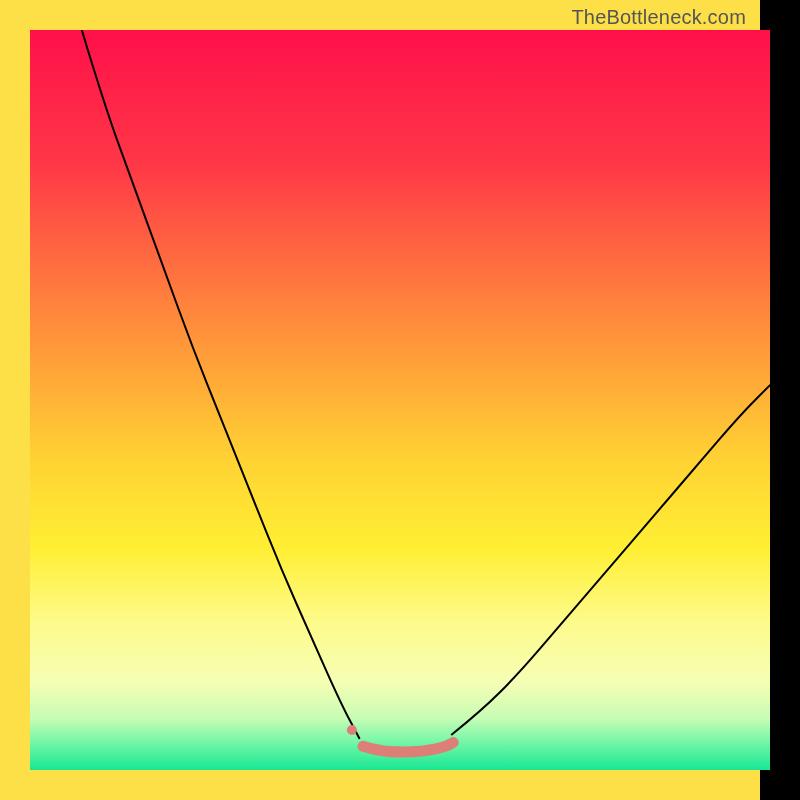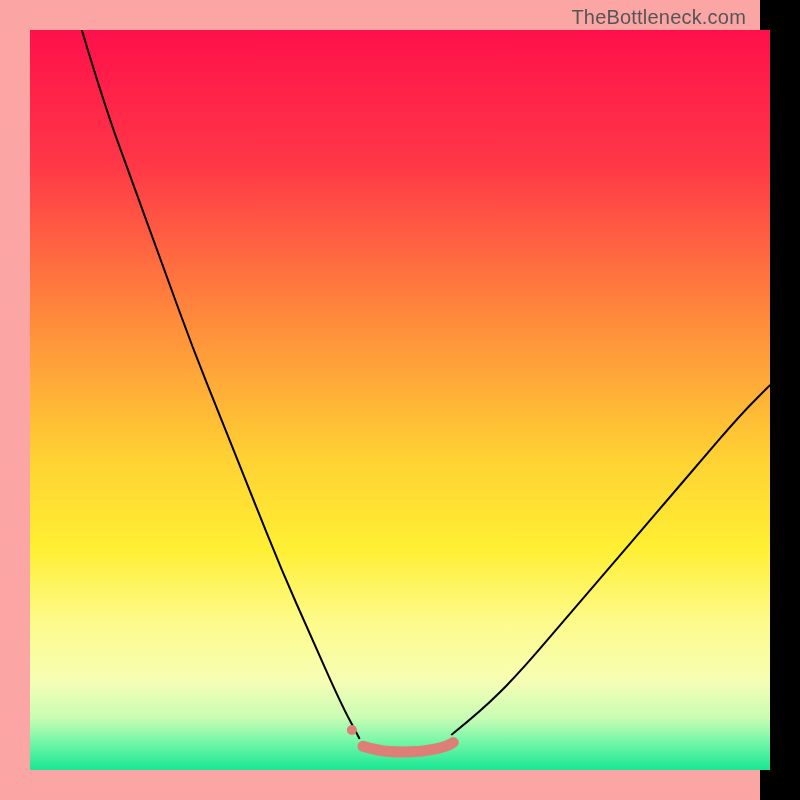--- a/index.html
+++ b/index.html
@@ -10,21 +10,21 @@
     background: #000;
     overflow: hidden;
     font-family: Arial, Helvetica, sans-serif;
   }
   .frame {
     position: absolute;
     left: 0;
     top: 0;
     width: 760px;
     height: 800px;
-    background: #fca5a5;
+    background: #fde047;
   }
   .plot-area {
     position: absolute;
     left: 30px;
     top: 30px;
     width: 740px;
     height: 740px;
     overflow: hidden;
   }
   .gradient-bg {

